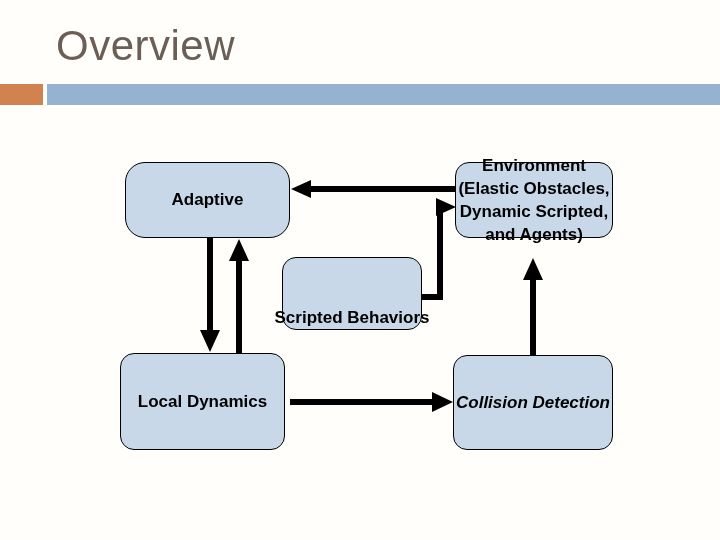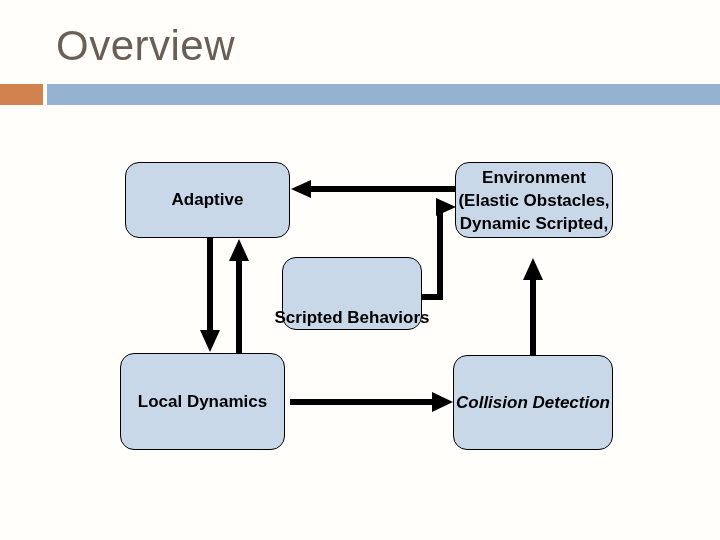--- a/index.html
+++ b/index.html
@@ -49,21 +49,21 @@
     justify-content: center;
     text-align: center;
     font-size: 17px;
     font-weight: 700;
     color: #000000;
     line-height: 22px;
     z-index: 1;
   }
   .node span { display: block; white-space: nowrap; }
 
-  .node-aer { left: 125px; top: 162px; width: 165px; height: 76px; }
+  .node-aer { left: 125px; top: 162px; width: 165px; height: 76px; border-radius: 20px; }
   .node-env { left: 455px; top: 162px; width: 158px; height: 76px; line-height: 23px; }
   .node-sb  { left: 282px; top: 257px; width: 140px; height: 73px; justify-content: flex-end; }
   .node-ld  { left: 120px; top: 353px; width: 165px; height: 97px; }
   .node-cd  { left: 453px; top: 355px; width: 160px; height: 95px; font-style: italic; }
 
   .arrow-layer {
     position: absolute;
     left: 0; top: 0;
     width: 720px; height: 540px;
     z-index: 2;
@@ -87,20 +87,21 @@
   <div class="accent-blue"></div>
 
   <div class="node node-aer">
     <span>Adaptive</span>
   </div>
 
   <div class="node node-env">
     <span>Environment</span>
     <span>(Elastic Obstacles,</span>
     <span>Dynamic Scripted,</span>
+    <span>and Agents)</span>
   </div>
 
   <div class="node node-sb">
     <span>Scripted Behaviors</span>
   </div>
 
   <div class="node node-ld">
     <span>Local Dynamics</span>
   </div>
 

